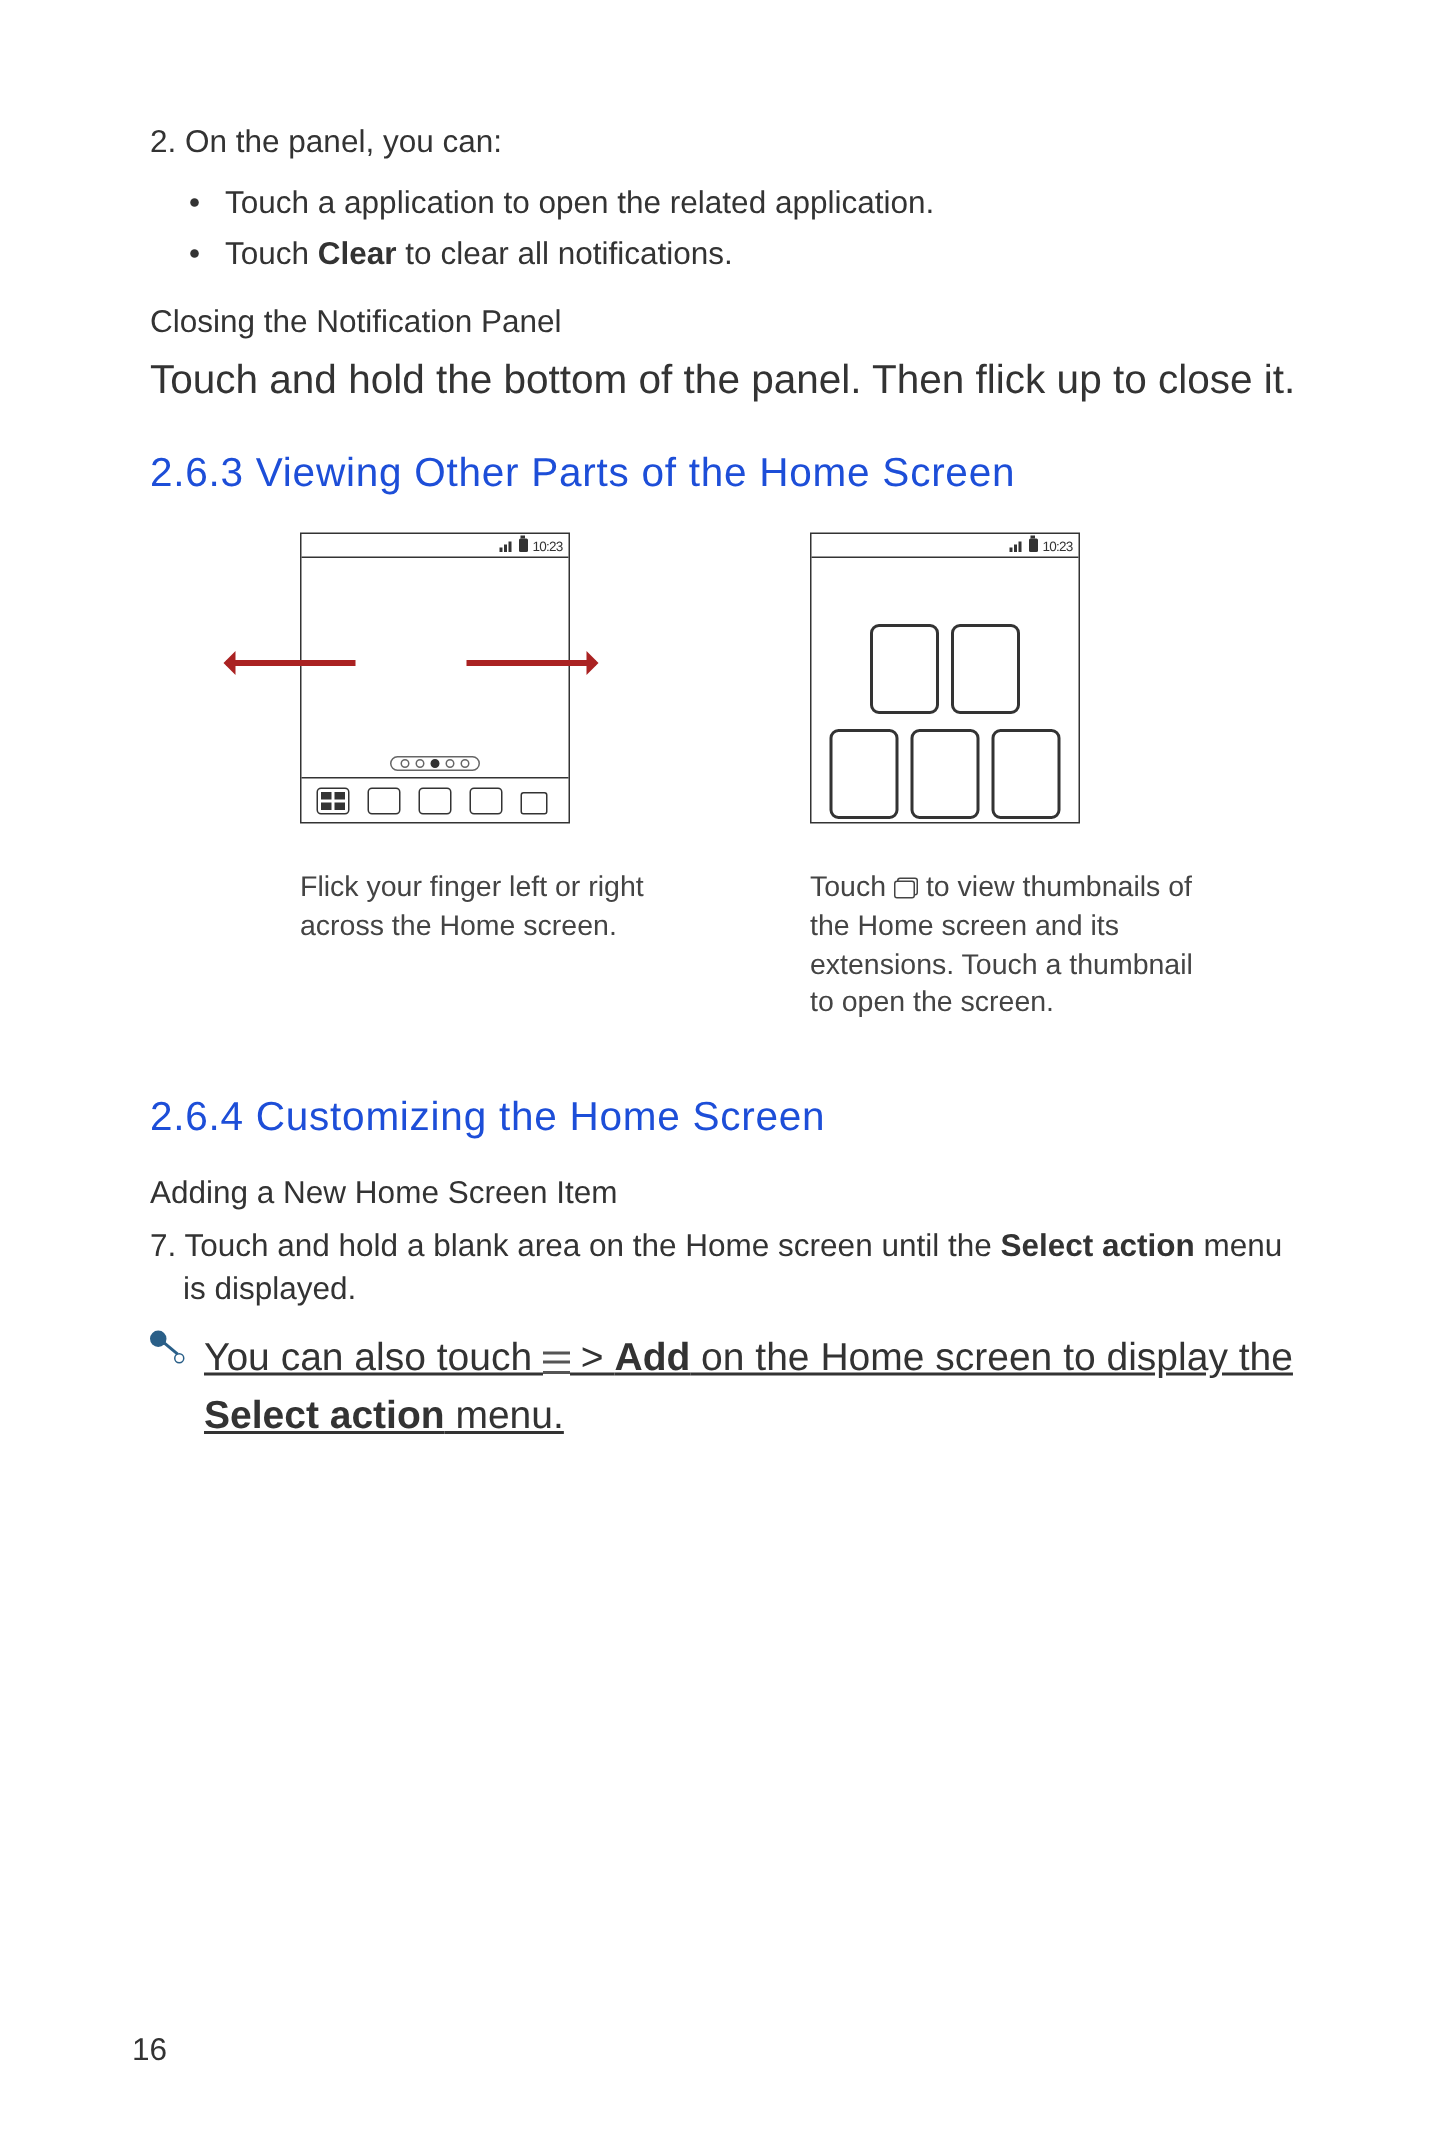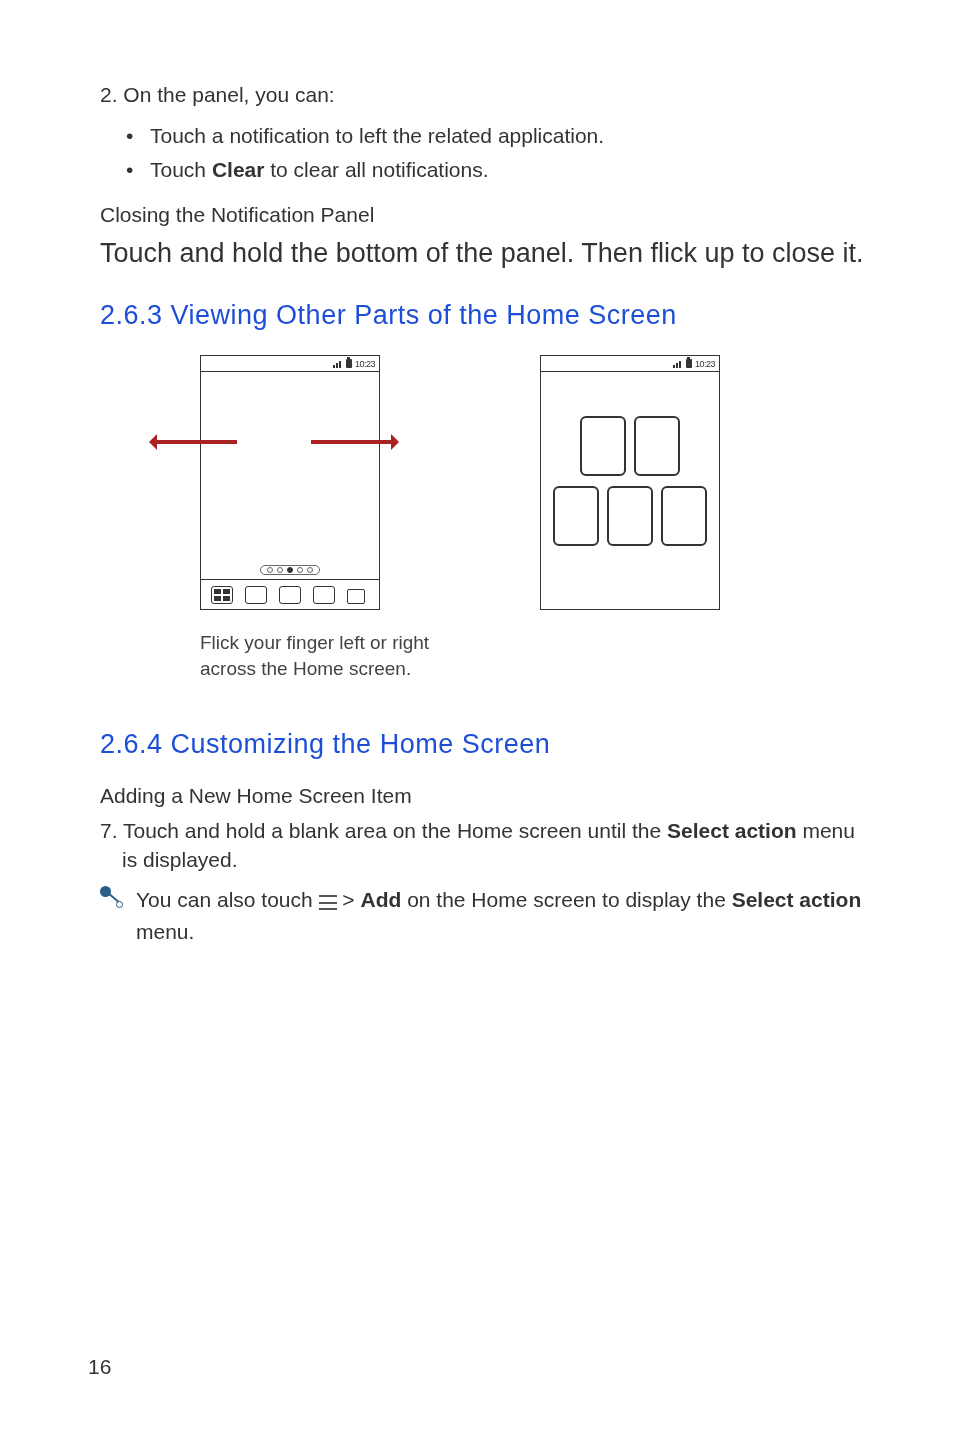--- a/index.html
+++ b/index.html
@@ -64,21 +64,21 @@
     margin: 10px 0 24px 0;
     padding-left: 100px;
   }
   .fig-col {
     display: flex;
     flex-direction: column;
   }
   .phone {
     border: 1.5px solid #333;
     width: 180px;
-    height: 255px;
+    height: 194px;
     position: relative;
     background: #fff;
   }
   .statusbar {
     border-bottom: 1.5px solid #333;
     height: 16px;
     display: flex;
     align-items: center;
     justify-content: flex-end;
     padding: 0 4px;
@@ -182,21 +182,21 @@
   }
   .thumbs-row { display: flex; gap: 8px; }
   .thumb {
     border: 2px solid #333; border-radius: 6px;
     width: 46px; height: 60px;
   }
   .caption {
     font-size: 19px;
     line-height: 1.35;
     color: #444;
-    margin-top: 20px;
+    margin-top: 30px;
     max-width: 270px;
     font-family: "Segoe UI", Arial, sans-serif;
   }
   .inline-icon {
     display: inline-block;
     vertical-align: -2px;
     width: 16px; height: 14px; position: relative;
   }
   .inline-icon::before, .inline-icon::after {
     content:""; position:absolute; border:1.3px solid #444; border-radius:2px;
@@ -220,22 +220,23 @@
     position:absolute; width:11px; height:11px; border-radius:50%; background:#2a5f88; left:0; top:0;
   }
   .tip-icon .c2 {
     position:absolute; width:7px; height:7px; border-radius:50%; border:1.5px solid #2a5f88; right:3px; bottom:4px;
   }
   .tip-icon .line {
     position:absolute; width:12px; height:1.5px; background:#2a5f88;
     left:8px; top:11px; transform: rotate(40deg);
   }
   .tip-text {
-    font-size: 21px;
+    font-size: 26px;
     line-height: 1.5;
+    text-decoration: underline;
   }
   .menu-icon {
     display:inline-block; vertical-align:-3px; width:18px; height:15px;
     border-top:2px solid #555; border-bottom:2px solid #555; position:relative;
   }
   .menu-icon::before {
     content:""; position:absolute; left:0; right:0; top:4.5px; height:2px; background:#555;
   }
   .pagenum {
     position: absolute;
@@ -245,21 +246,21 @@
   }
 </style>
 </head>
 <body>
 
 <div class="page">
 
   <p class="step">2. On the panel, you can:</p>
 
   <ul class="bullets">
-    <li>Touch a notification to left the related application.</li>
+    <li>Touch a application to open the related application.</li>
     <li>
       <span>Touch </span><strong>Clear</strong><span> to clear all notifications.</span>
     </li>
   </ul>
 
   <p class="subheading">Closing the Notification Panel</p>
   <p class="para">Touch and hold the bottom of the panel. Then flick up to close it.</p>
 
   <h2 class="section">2.6.3  Viewing Other Parts of the Home Screen</h2>
 
@@ -321,20 +322,23 @@
             <div class="thumb"></div>
             <div class="thumb"></div>
           </div>
           <div class="thumbs-row">
             <div class="thumb"></div>
             <div class="thumb"></div>
             <div class="thumb"></div>
           </div>
         </div>
       </div>
+      <p class="caption">
+        <span>Touch </span><span class="inline-icon"></span><span> to view thumbnails of the Home screen and its extensions. Touch a thumbnail to open the screen.</span>
+      </p>
     </div>
 
   </div>
 
   <h2 class="section">2.6.4  Customizing the Home Screen</h2>
 
   <p class="subheading">Adding a New Home Screen Item</p>
 
   <p class="step step-indent" style="text-indent:-22px;">
     <span>7. Touch and hold a blank area on the Home screen until the </span><strong>Select action</strong><span> menu is displayed.</span>

